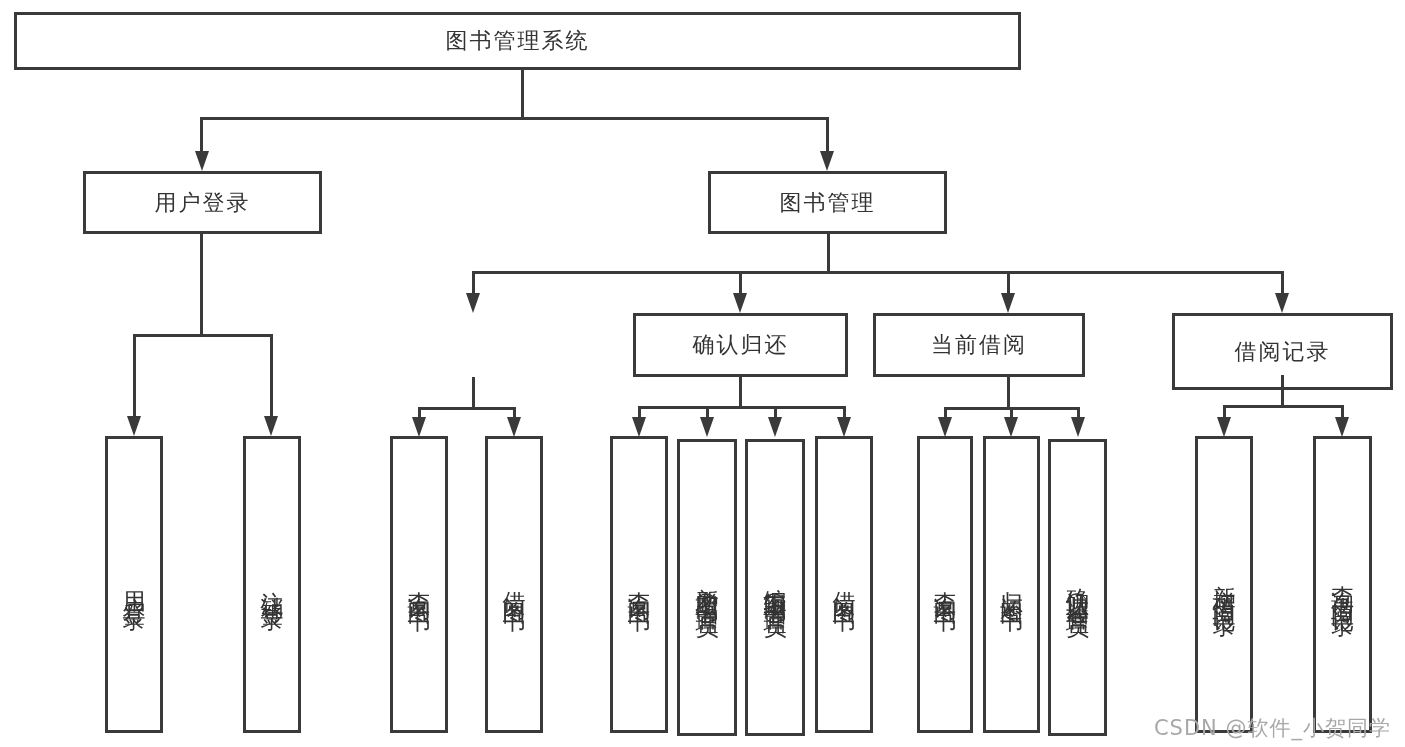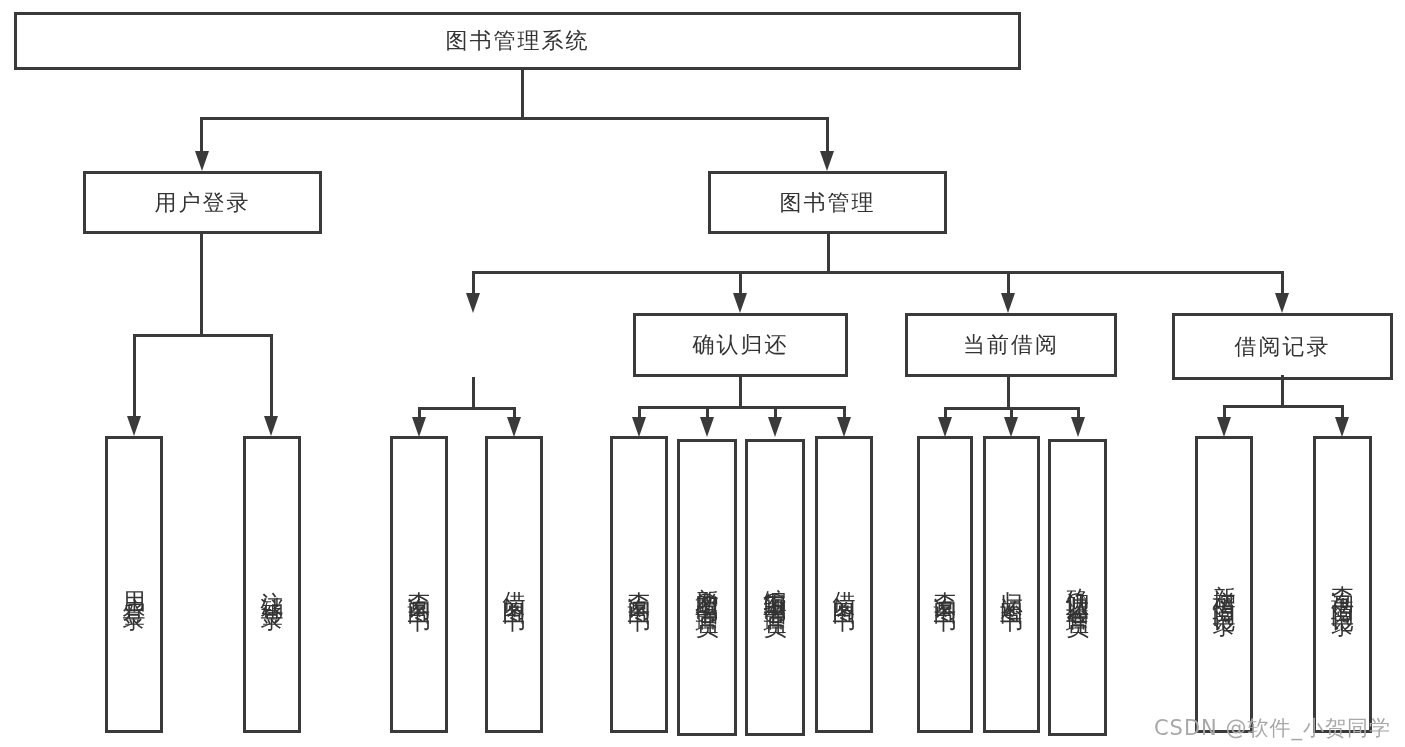--- a/index.html
+++ b/index.html
@@ -91,24 +91,24 @@
   <div class="vline" style="left:739px;top:271px;height:23px;"></div>
   <div class="arrowhead" style="left:733px;top:293px;"></div>
   <div class="vline" style="left:1007px;top:271px;height:23px;"></div>
   <div class="arrowhead" style="left:1001px;top:293px;"></div>
   <div class="vline" style="left:1281px;top:271px;height:23px;"></div>
   <div class="arrowhead" style="left:1275px;top:293px;"></div>
 
   <div class="hbox" style="left:633px;top:313px;width:215px;height:64px;">
     <span>确认归还</span>
   </div>
-  <div class="hbox" style="left:905px;top:313px;width:212px;height:64px;">
+  <div class="hbox" style="left:873px;top:313px;width:212px;height:64px;">
     <span>当前借阅</span>
   </div>
-  <div class="hbox" style="left:1172px;top:313px;width:221px;height:67px;">
+  <div class="hbox" style="left:1172px;top:313px;width:221px;height:77px;">
     <span>借阅记录</span>
   </div>
 
   <div class="vline" style="left:472px;top:377px;height:33px;"></div>
   <div class="hline" style="left:418px;top:407px;width:97px;"></div>
   <div class="vline" style="left:418px;top:407px;height:11px;"></div>
   <div class="arrowhead" style="left:412px;top:417px;"></div>
   <div class="vline" style="left:513px;top:407px;height:11px;"></div>
   <div class="arrowhead" style="left:507px;top:417px;"></div>
 

